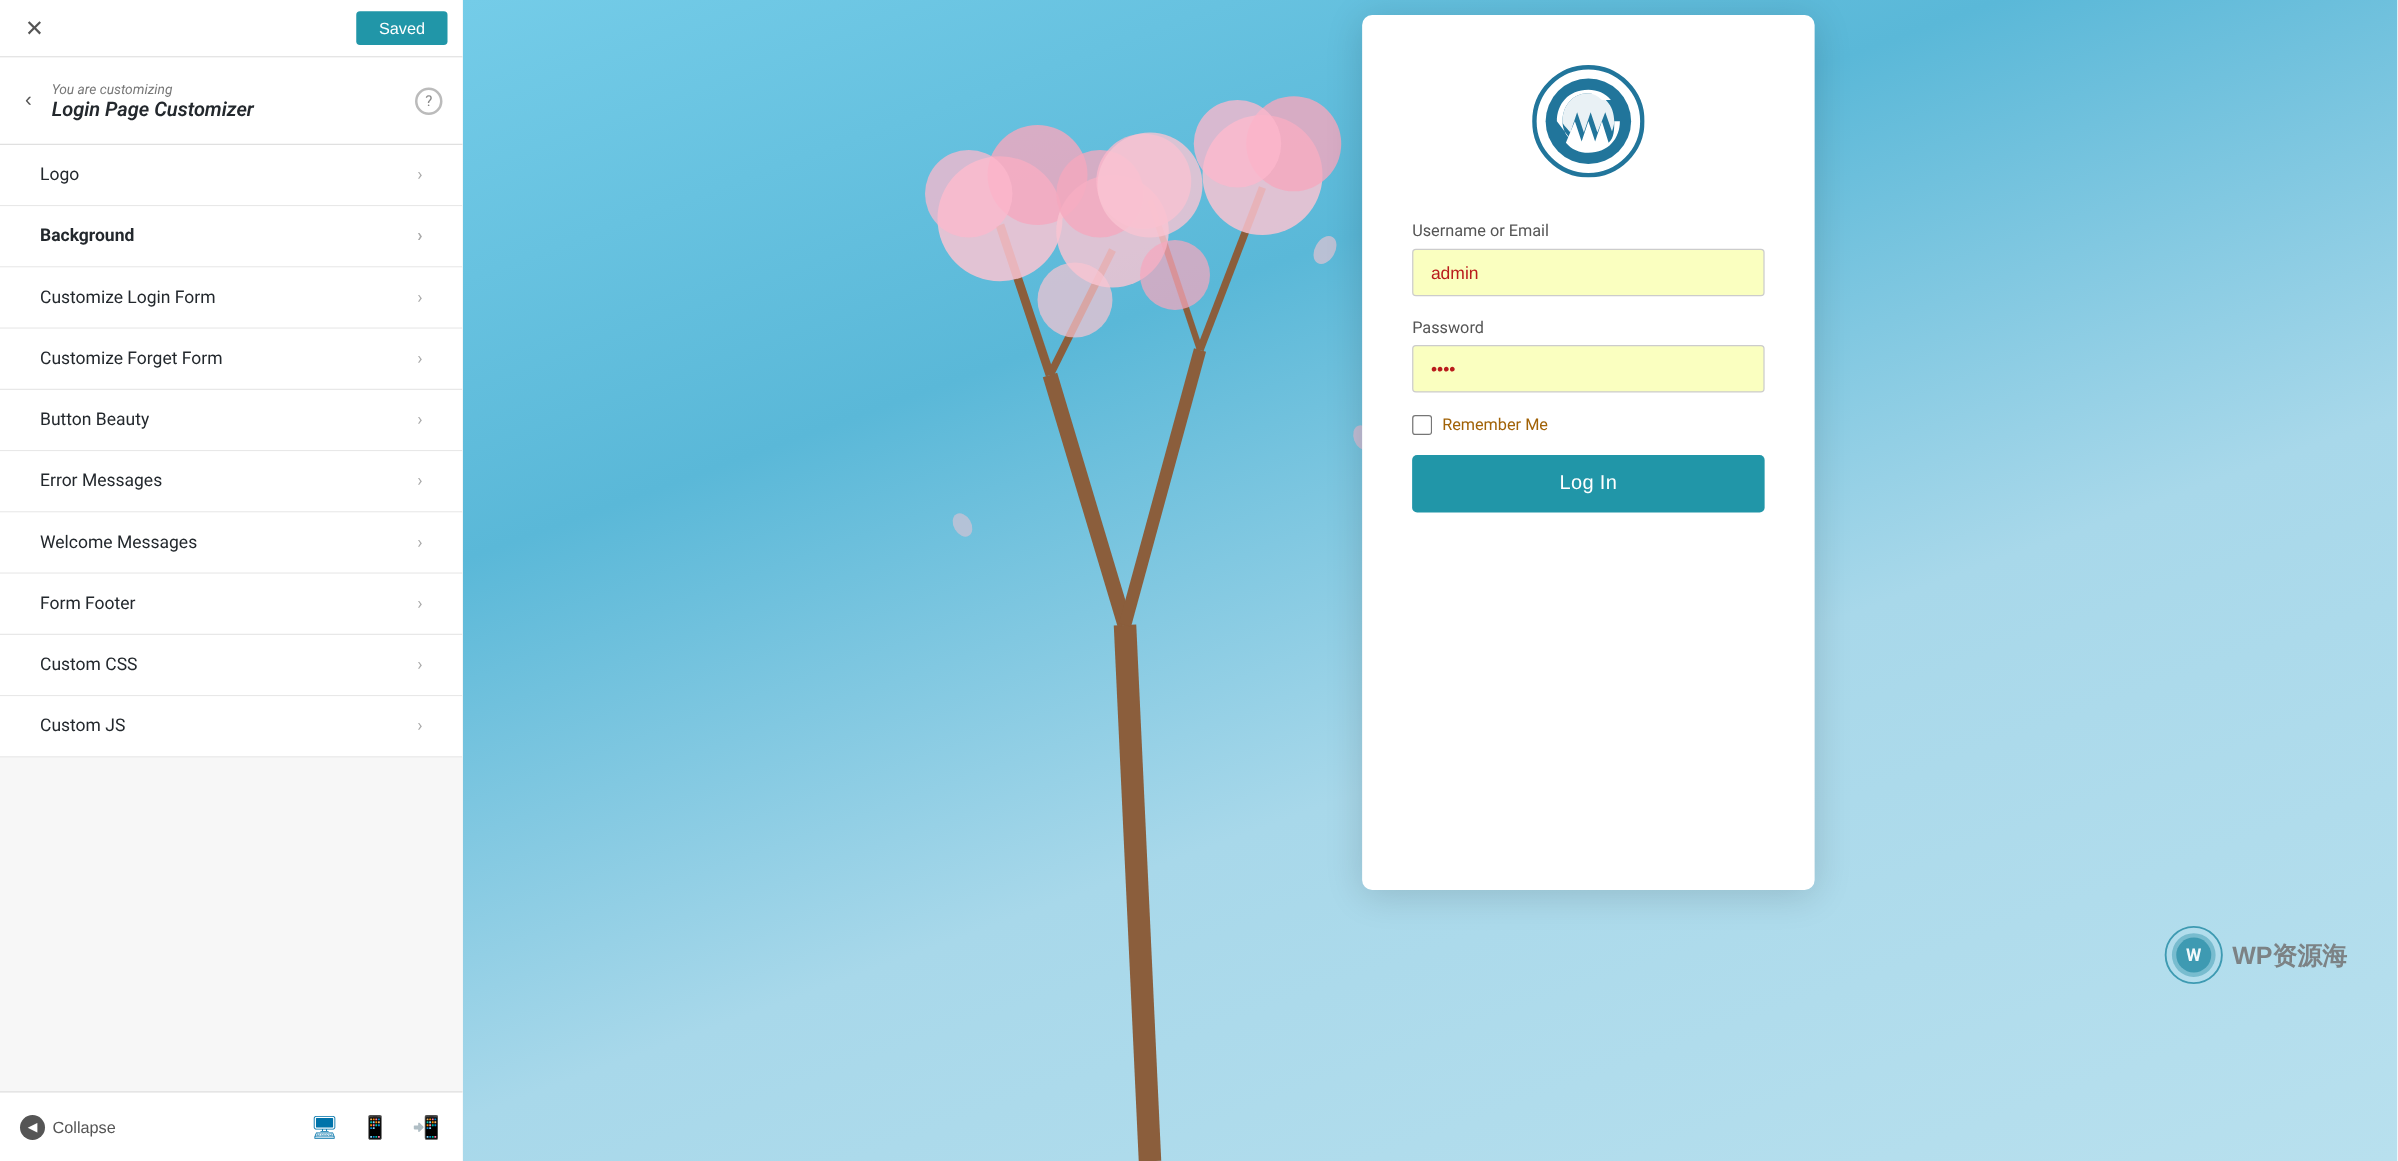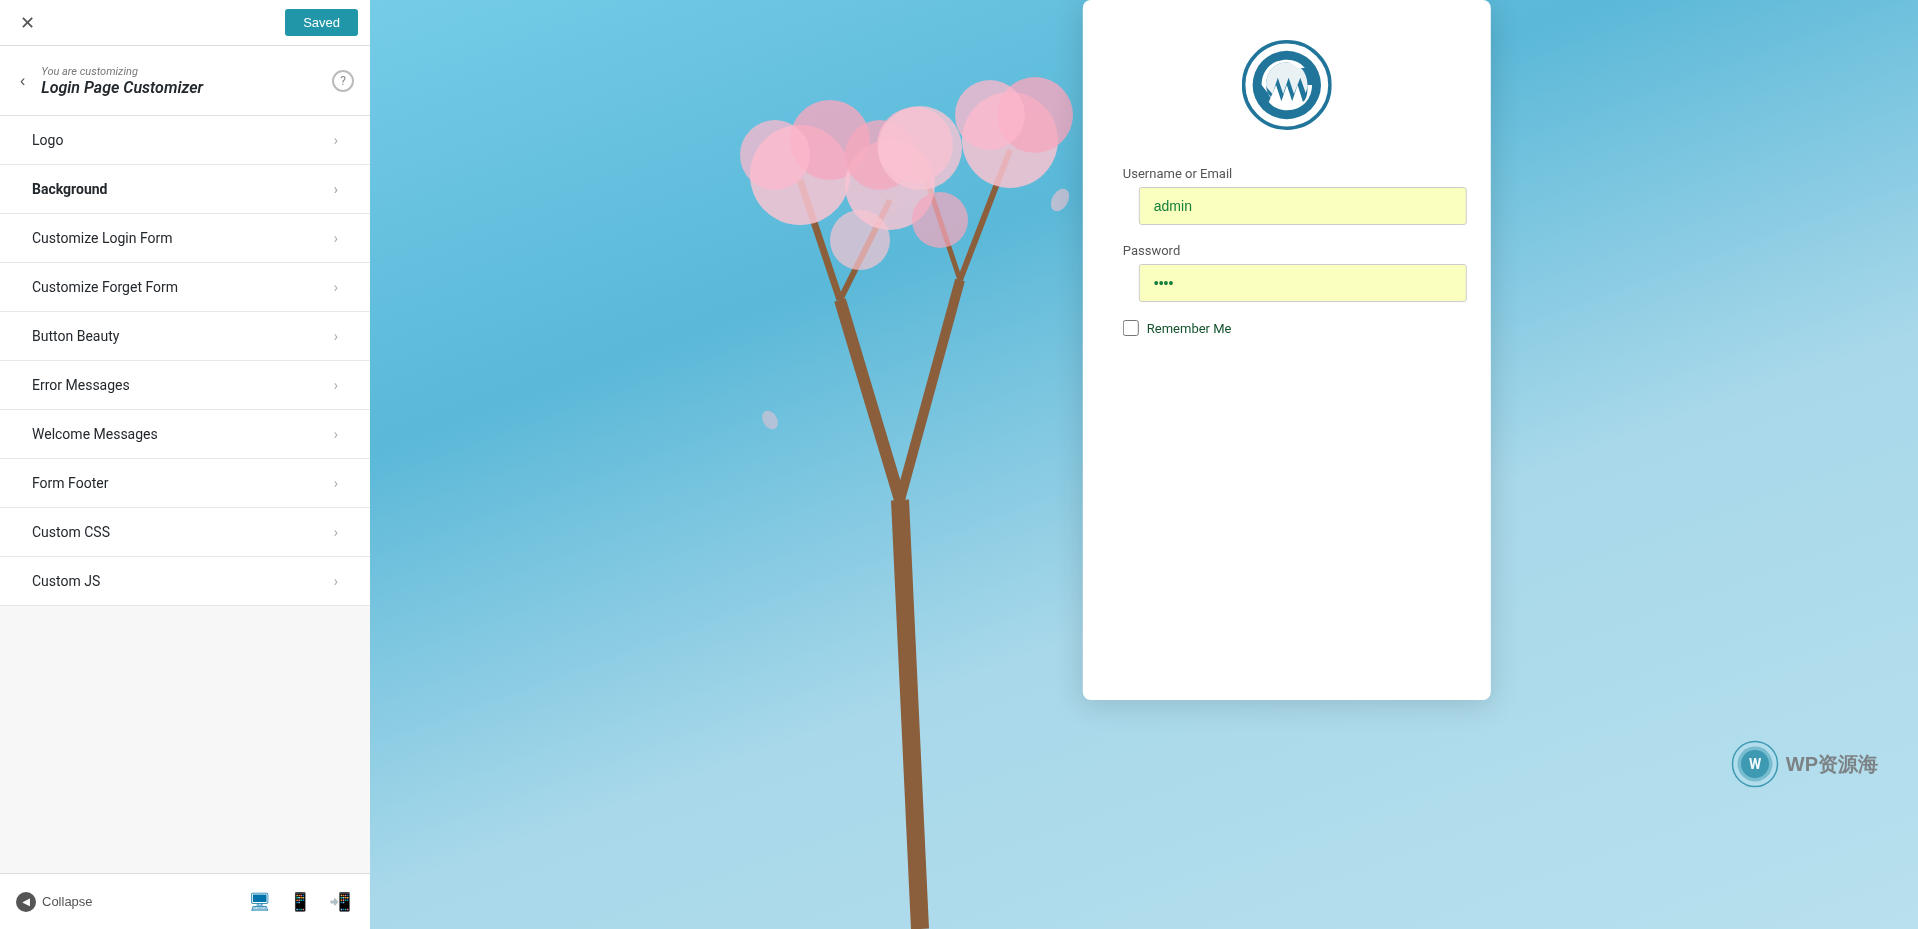--- a/index.html
+++ b/index.html
@@ -187,24 +187,24 @@
     
     .bg-image {
       position: absolute;
       inset: 0;
       background: linear-gradient(160deg, #74cce8 0%, #5ab8d8 30%, #a8d8ea 60%, #b8e0ee 100%);
     }
 
     
     .login-card {
       position: absolute;
-      top: 0;
+      top: 12px;
       left: 50%;
       transform: translateX(-15%);
-      width: 408px;
+      width: 362px;
       min-height: 700px;
       background: #fff;
       border-radius: 8px;
       box-shadow: 0 4px 30px rgba(0,0,0,0.15);
       padding: 40px 40px 30px;
       display: flex;
       flex-direction: column;
       align-items: center;
     }
 
@@ -227,40 +227,39 @@
       margin-bottom: 6px;
     }
     .field-input {
       width: 100%;
       padding: 10px 14px;
       border: 1px solid #ccc;
       border-radius: 3px;
       font-size: 14px;
       background: #faffc0;
       outline: none;
-      color: #15803d;
-      margin-left: 16px;
+      color: #b91c1c;
     }
 
     
     .remember-row {
       width: 100%;
       display: flex;
       align-items: center;
       gap: 8px;
       margin-bottom: 16px;
     }
     .remember-checkbox {
       width: 16px;
       height: 16px;
       cursor: pointer;
     }
     .remember-label {
       font-size: 13px;
-      color: #14532d;
+      color: #a16207;
     }
 
     
     .login-btn {
       width: 100%;
       padding: 14px;
       background: #2196a8;
       color: #fff;
       border: none;
       border-radius: 4px;
@@ -438,20 +437,21 @@
     <div class="form-group">
       <label class="field-label">Password</label>
       <input class="field-input" type="password" value="••••" style="">
     </div>
 
     <div class="remember-row">
       <input type="checkbox" class="remember-checkbox" style="">
       <label class="remember-label">Remember Me</label>
     </div>
 
+    <button class="login-btn">Log In</button>
 
   </div>
 
   <div class="watermark">
     <svg class="watermark-logo" viewBox="0 0 100 100" xmlns="http://www.w3.org/2000/svg">
       <circle cx="50" cy="50" r="45" fill="none" stroke="#2a8fa8" stroke-width="3"></circle>
       <circle cx="50" cy="50" r="35" fill="#2a8fa8" opacity="0.5"></circle>
       <circle cx="50" cy="50" r="28" fill="#2a8fa8"></circle>
       <text x="50" y="60" text-anchor="middle" fill="#fff" font-size="28" font-weight="bold">W</text>
     </svg>

